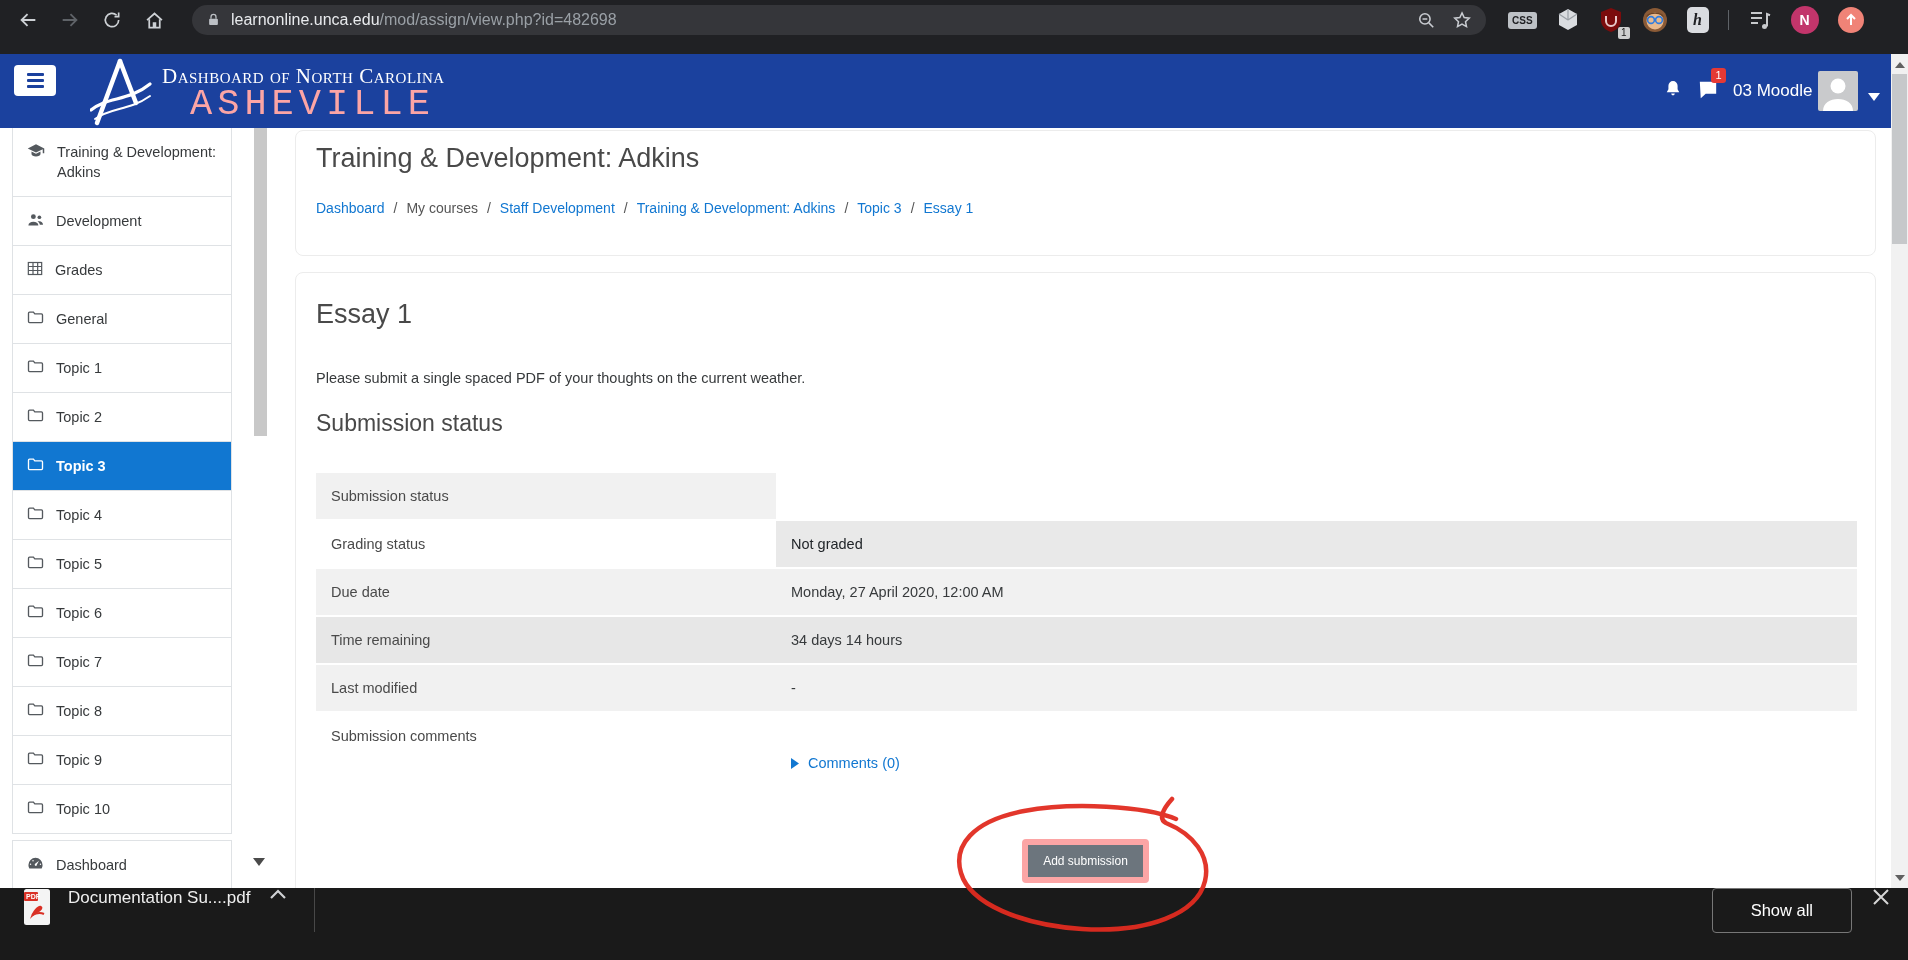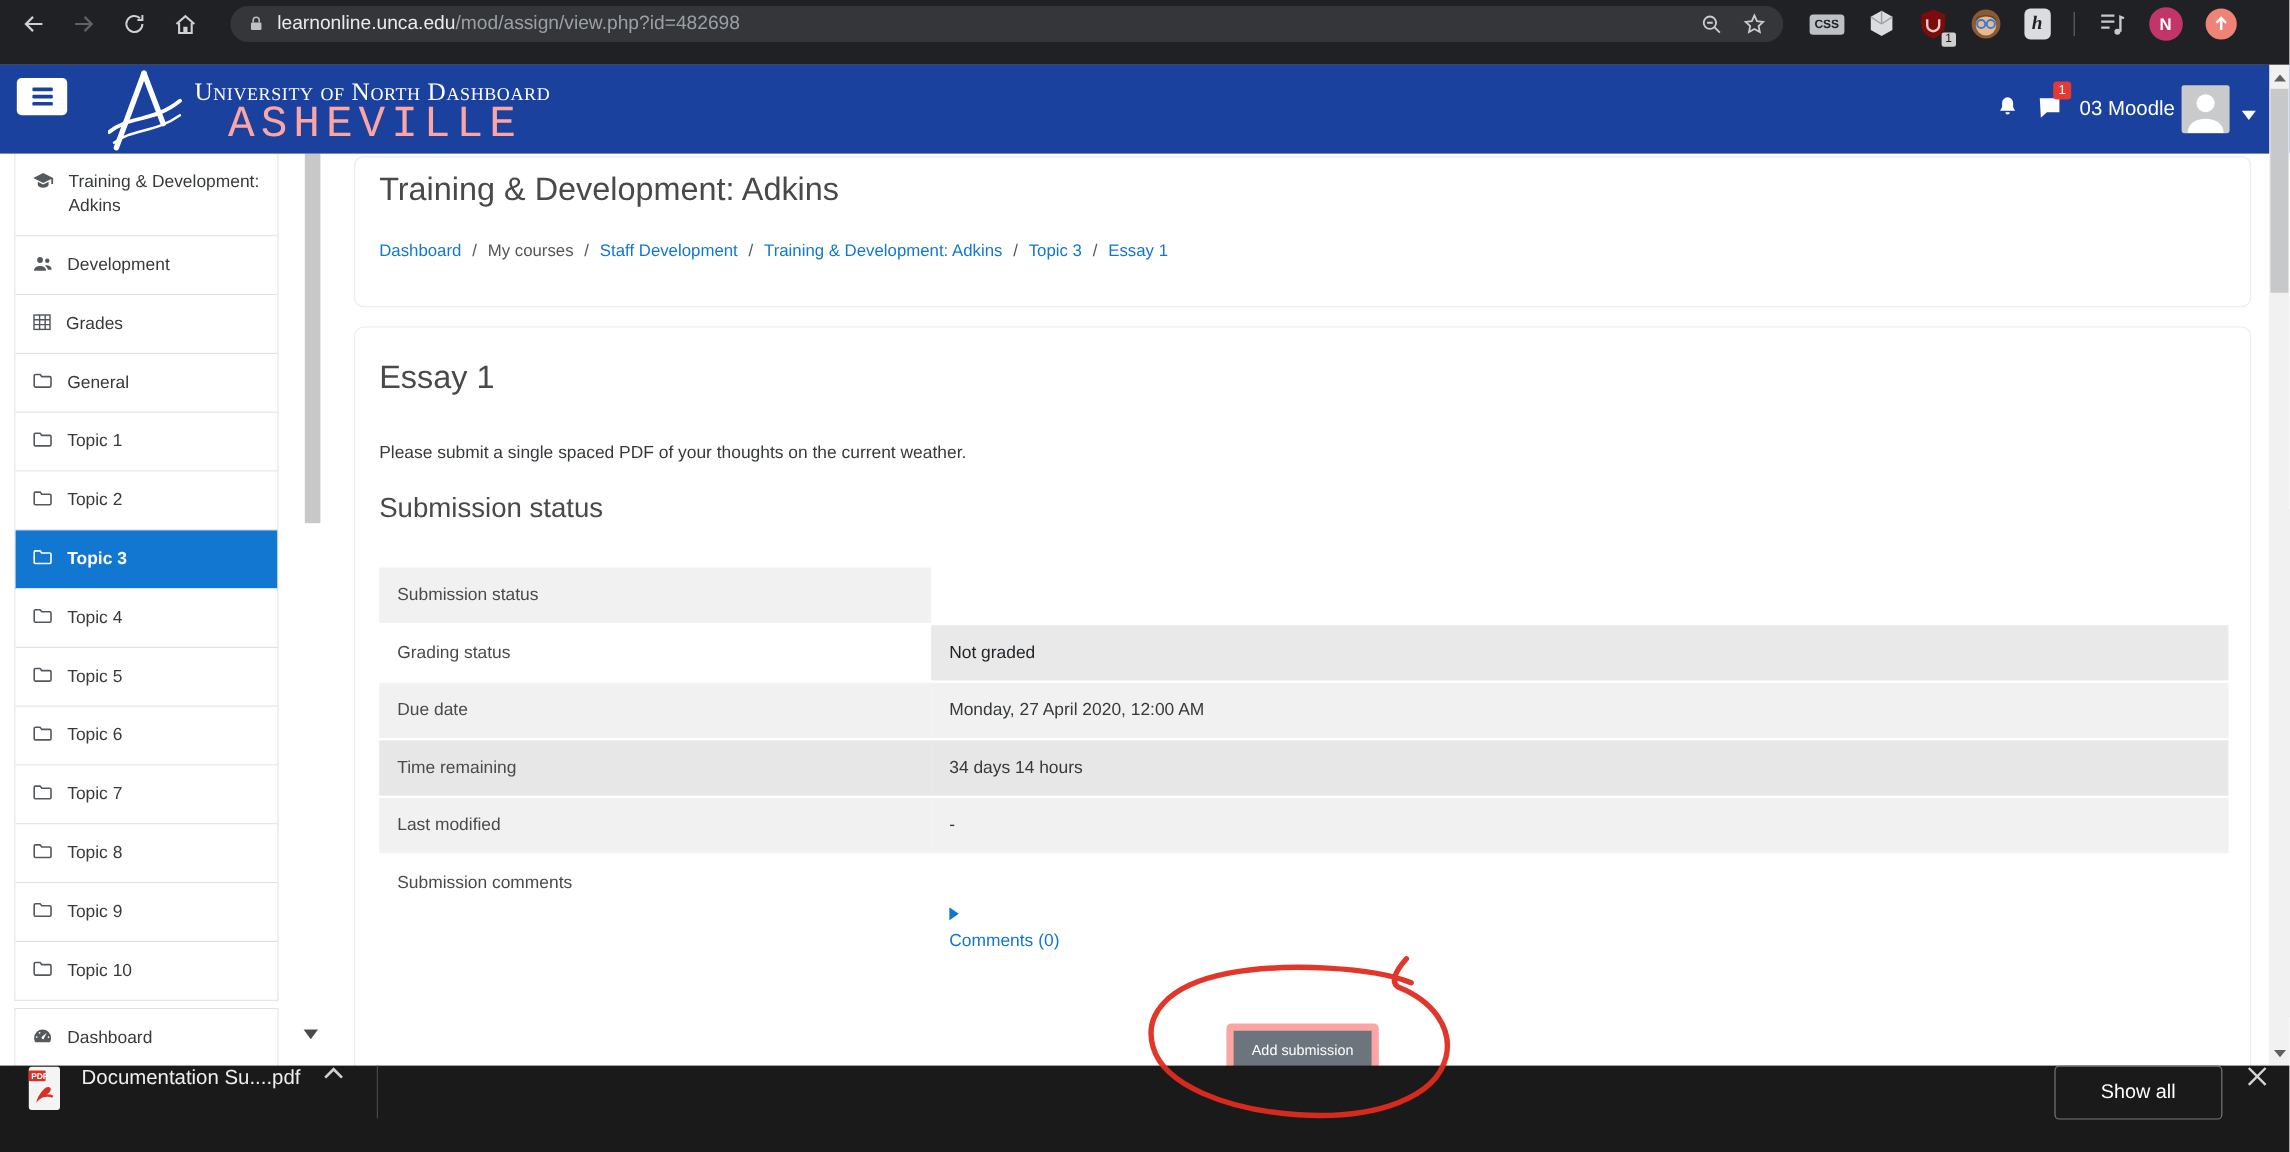--- a/index.html
+++ b/index.html
@@ -95,21 +95,21 @@
   .status-table { margin-top:36px; width:1541px; }
   .srow { display:flex; margin-bottom:2px; }
   .lcell { width:460px; padding:15px; font-size:14.5px; color:#4a4a4a; }
   .vcell { flex:1; padding:15px; font-size:14.5px; color:#373a3c; }
   .srow.striped .lcell, .srow.striped .vcell { background:#f1f1f1; }
   .srow.labelwhite .lcell { background:#ffffff; }
   .srow.labelwhite .vcell { background:#e9e9e9; color:#212529; }
   .srow.dark .lcell, .srow.dark .vcell { background:#e7e7e7; }
   .srow.comments { min-height:80px; }
   .srow.comments .vcell { padding-top:42px; }
-  .cmt { display:inline-flex; gap:9px; cursor:pointer;flex-direction:column; }
+  .cmt { display:inline-flex; align-items:center; gap:9px; cursor:pointer; }
   .cmt-link { color:#1177d1; font-size:14.5px; cursor:pointer; }
   .btn-wrap { text-align:center; margin-top:46px; }
   .add-btn { display:inline-block; background:#6c757d; border:6px solid #fca5a5; color:#fff; font-size:12px;
              padding:9px 15px; border-radius:4px; cursor:pointer; font-family:"Liberation Sans", sans-serif; }
 
   
   .dlbar { position:absolute; left:0; bottom:0; width:1908px; height:72px; background:#1a1a1a; z-index:40;
            display:flex; align-items:flex-start; }
   .pdficon { margin-left:22px; display:flex; }
   .dl-name { margin-left:16px; color:#efefef; font-size:17px; cursor:pointer; }
@@ -234,21 +234,21 @@
     </div>
 
   <div class="logo-mark">
     <svg width="62" height="68" viewBox="0 0 62 68">
       <path d="M30 3 7 65" stroke="#fff" stroke-width="4.5" fill="none" stroke-linecap="round"></path>
       <path d="M30 3l16 42" stroke="#fff" stroke-width="4.5" fill="none" stroke-linecap="round"></path>
       <path d="M1 52C18 38 38 44 60 26" stroke="#fff" stroke-width="3.2" fill="none" stroke-linecap="round"></path>
       <path d="M5 61c16-12 34-8 55-23" stroke="#fff" stroke-width="2" fill="none" stroke-linecap="round"></path>
     </svg>
   </div>
-  <div class="logo-line1">University of North Dashboard</div>
+  <div class="logo-line1">Dashboard of North Carolina</div>
   <div class="logo-line2">ASHEVILLE</div>
 
   <span class="mh-bell">
     <svg width="20" height="22" viewBox="0 0 24 24" fill="#fff">
         <path d="M12 2.5a5.5 5.5 0 0 0-5.5 5.5v4.2L4.5 16h15l-2-3.8V8A5.5 5.5 0 0 0 12 2.5z"></path>
         <path d="M9.8 17.5a2.2 2.2 0 0 0 4.4 0z"></path>
       </svg>
   </span>
   <span class="mh-bubble">
     <svg width="22" height="20" viewBox="0 0 24 22" fill="#fff">

